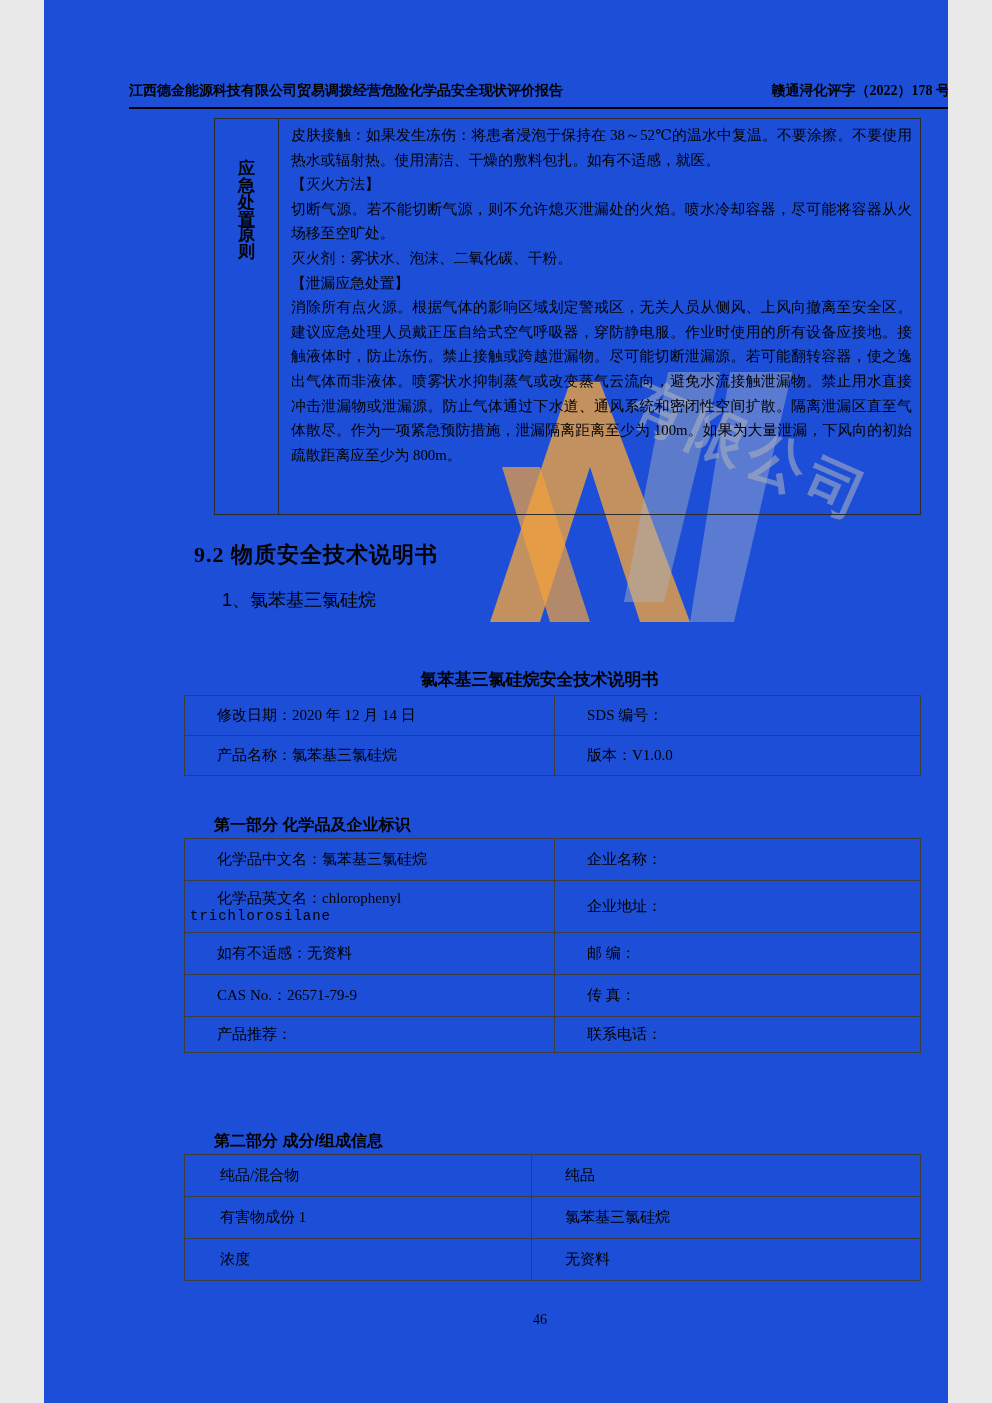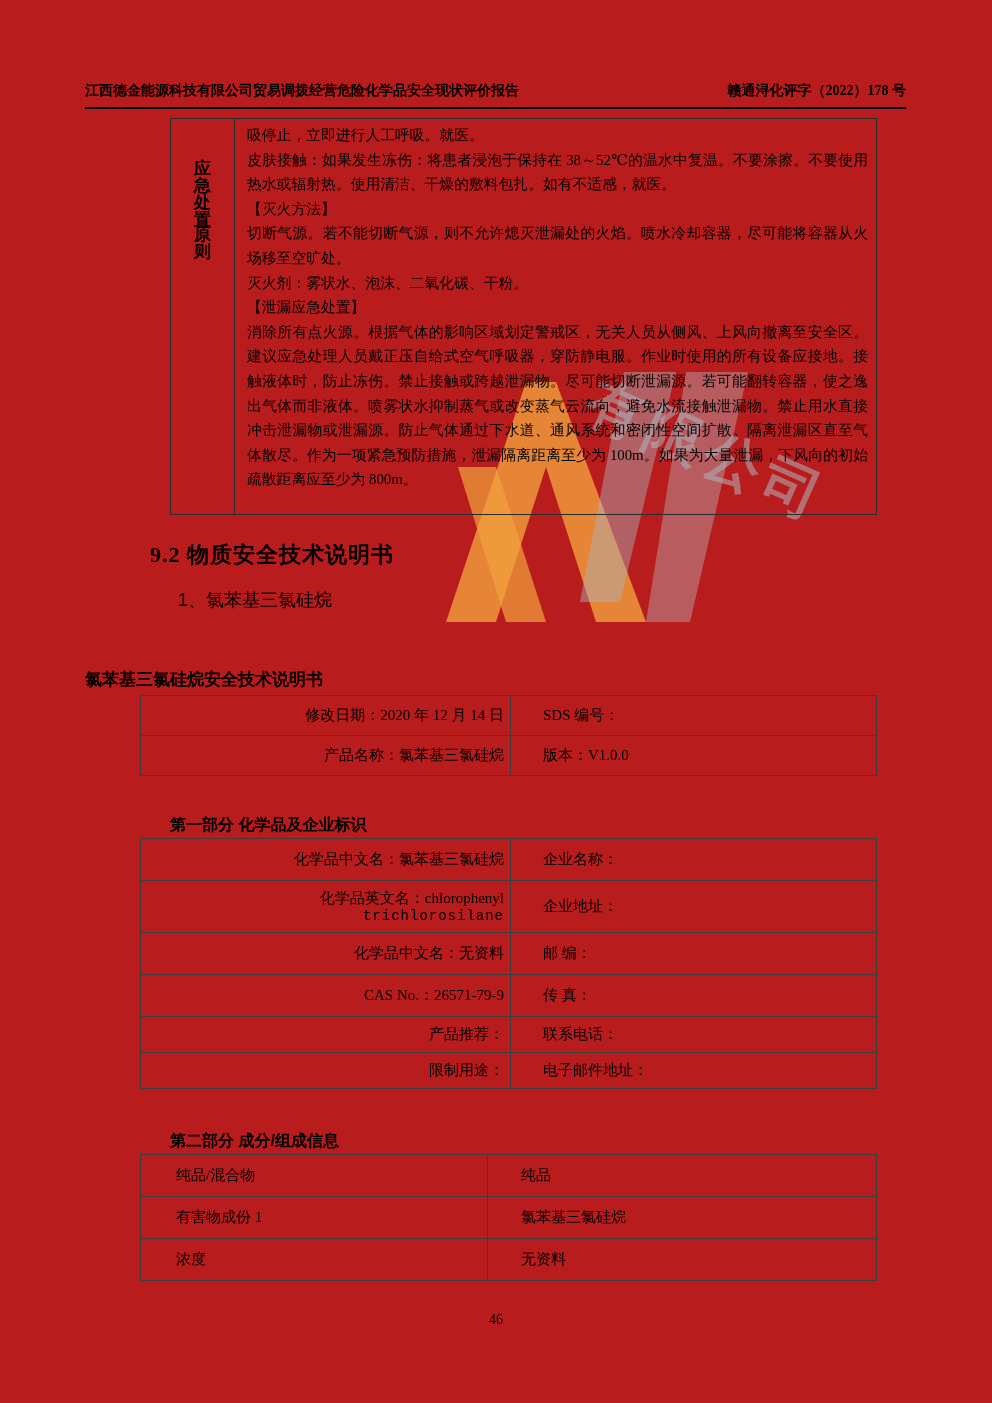--- a/index.html
+++ b/index.html
@@ -1,20 +1,20 @@
 <!DOCTYPE html>
 <html><head>
 <meta charset="utf-8">
 <style>
   * { margin:0; padding:0; box-sizing:border-box; }
   html,body { background:#e9e9e9; }
   body { font-family:"Liberation Serif","DejaVu Serif",serif; color:#000; }
   .page {
-    position:relative; width:992px; height:1403px; margin:0 auto;
-    background:#b91c1c; overflow:hidden;
+    position:relative; width:904px; height:1403px; margin:0 auto;
+    background:#1d4ed8; overflow:hidden;
   }
   
   .header {
     position:absolute; top:82px; left:85px; width:821px; z-index:2;
     display:flex; justify-content:space-between; align-items:flex-end;
     font-size:14px; font-weight:bold; padding-bottom:7px;
     border-bottom:2px solid #000;
   }
   
   .watermark { position:absolute; top:372px; left:428px; width:320px; height:260px; z-index:1; pointer-events:none; }
@@ -46,35 +46,35 @@
   .sec-heading {
     position:absolute; top:540px; left:130px; z-index:2;
     font-size:22px; font-weight:bold; letter-spacing:1px;margin-left:20px;
   }
   .sub-item {
     position:absolute; top:588px; left:178px; z-index:2;
     font-size:18px; font-family:"Liberation Sans","DejaVu Sans",sans-serif;
   }
   .msds-title {
     position:absolute; top:668px; left:85px; width:821px; z-index:2;
-    font-size:17px; font-weight:bold;
+    text-align:center; font-size:17px; font-weight:bold;
     font-family:"Liberation Sans","DejaVu Sans",sans-serif;
   }
   
   .doc-table {
     position:absolute; left:140px; width:737px; z-index:2;
     border-collapse:collapse; font-size:15px; background:transparent;
   }
   .doc-table td {
     border:1px solid #3d3d3d; vertical-align:middle;
     padding:0 6px 0 32px;
   }
   .info-table { top:695px; }
   .info-table td { height:40px; }
-  .info-table .c1, .p1 .c1 { width:370px;text-align:right; }
+  .info-table .c1, .p1 .c1 { width:370px; }
   .part-heading {
     position:absolute; left:170px; z-index:2;
     font-size:16px; font-weight:bold;
     font-family:"Liberation Sans","DejaVu Sans",sans-serif;
   }
   .ph1 { top:815px; }
   .ph2 { top:1131px; }
   .p1 { top:838px; }
   .p1 td { height:42px; }
   .p1 tr.short td { height:36px;font-family:Liberation Mono, monospace; }
@@ -110,21 +110,20 @@
       <polygon points="258,0 320,0 262,250 218,250" fill="#b9bfc8" opacity="0.40"></polygon>
     </svg>
     <div class="wm-text">有限公司</div>
   </div>
 
   <div class="emg-table">
     <div class="emg-label-cell">
       <div class="vlabel">应急处置原则</div>
     </div>
     <div class="emg-content">
-      <p>吸停止，立即进行人工呼吸。就医。</p>
       <p>皮肤接触：如果发生冻伤：将患者浸泡于保持在 38～52℃的温水中复温。不要涂擦。不要使用热水或辐射热。使用清洁、干燥的敷料包扎。如有不适感，就医。</p>
       <p>【灭火方法】</p>
       <p>切断气源。若不能切断气源，则不允许熄灭泄漏处的火焰。喷水冷却容器，尽可能将容器从火场移至空旷处。</p>
       <p>灭火剂：雾状水、泡沫、二氧化碳、干粉。</p>
       <p>【泄漏应急处置】</p>
       <p>消除所有点火源。根据气体的影响区域划定警戒区，无关人员从侧风、上风向撤离至安全区。建议应急处理人员戴正压自给式空气呼吸器，穿防静电服。作业时使用的所有设备应接地。接触液体时，防止冻伤。禁止接触或跨越泄漏物。尽可能切断泄漏源。若可能翻转容器，使之逸出气体而非液体。喷雾状水抑制蒸气或改变蒸气云流向，避免水流接触泄漏物。禁止用水直接冲击泄漏物或泄漏源。防止气体通过下水道、通风系统和密闭性空间扩散。隔离泄漏区直至气体散尽。作为一项紧急预防措施，泄漏隔离距离至少为 100m。如果为大量泄漏，下风向的初始疏散距离应至少为 800m。</p>
     </div>
   </div>
 
   <div class="sec-heading">9.2 物质安全技术说明书</div>
@@ -153,34 +152,30 @@
       <td class="c2">企业名称：</td>
     </tr>
     <tr class="en-row">
       <td class="c1 hang">
         <div class="l1">化学品英文名：chlorophenyl</div>
         <div class="l2">trichlorosilane</div>
       </td>
       <td class="c2">企业地址：</td>
     </tr>
     <tr>
-      <td class="c1">化学品中文名：无资料</td>
+      <td class="c1">如有不适感：无资料</td>
       <td class="c2">邮  编：</td>
     </tr>
     <tr>
       <td class="c1">CAS No.：26571-79-9</td>
       <td class="c2">传  真：</td>
     </tr>
     <tr class="short">
       <td class="c1">产品推荐：</td>
       <td class="c2">联系电话：</td>
-    </tr>
-    <tr class="short">
-      <td class="c1">限制用途：</td>
-      <td class="c2">电子邮件地址：</td>
     </tr>
   </tbody>
     </table>
 
   <div class="part-heading ph2">第二部分  成分/组成信息</div>
   <table class="doc-table p2">
     <tbody>
         <tr>
       <td class="c1">纯品/混合物</td>
       <td class="c2">纯品</td>

